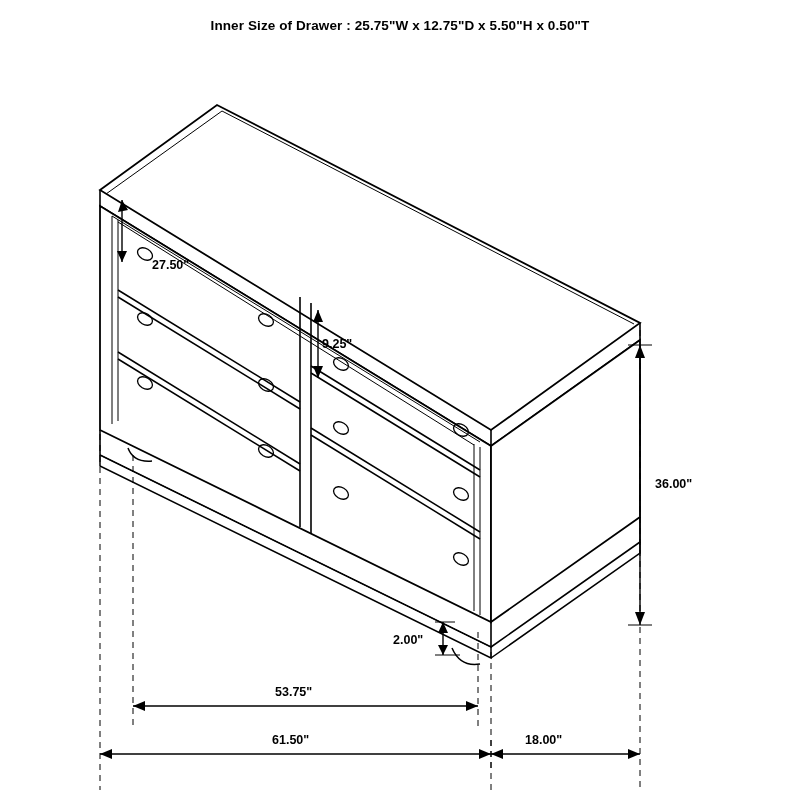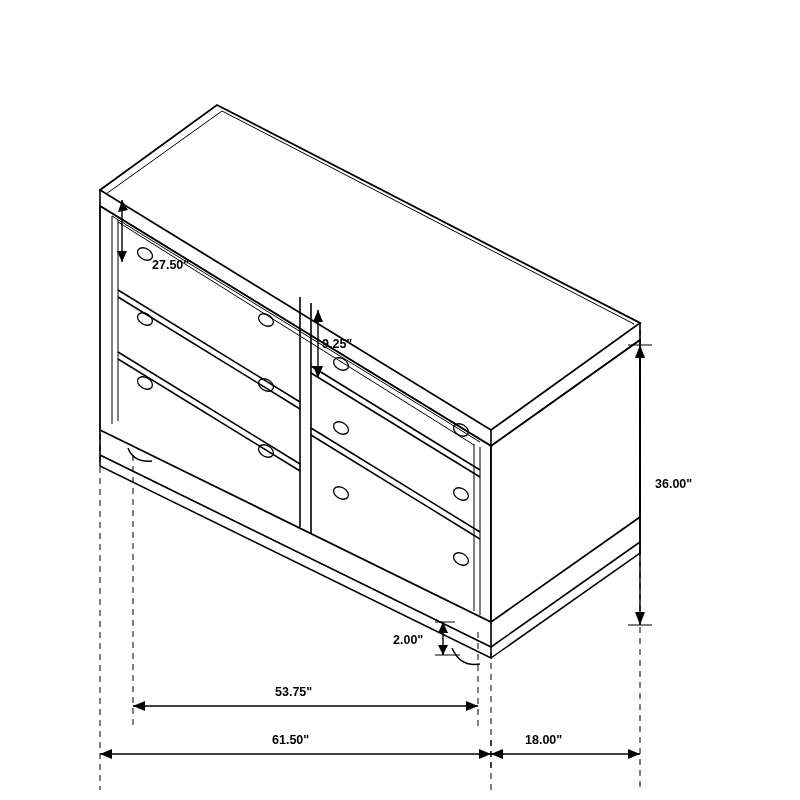--- a/index.html
+++ b/index.html
@@ -42,20 +42,21 @@
     font-size: 12.5px;
     font-weight: bold;
     white-space: nowrap;
   }
 </style>
 </head>
 <body>
 
 <div id="stage">
 
+  <div class="title">Inner Size of Drawer : 25.75"W x 12.75"D x 5.50"H x 0.50"T</div>
 
   <svg class="drawing" viewBox="0 0 800 800">
     <g fill="none" stroke="#000000" stroke-width="1.6" stroke-linejoin="miter" stroke-linecap="butt">
 
       <g>
         <polygon points="100,190 217,105 640,323 491,430" fill="#ffffff" stroke="#000000" stroke-width="1.8"></polygon>
         <polyline points="106,194 222,111 634,324" stroke-width="1.0"></polyline>
       </g>
 
       <g>

